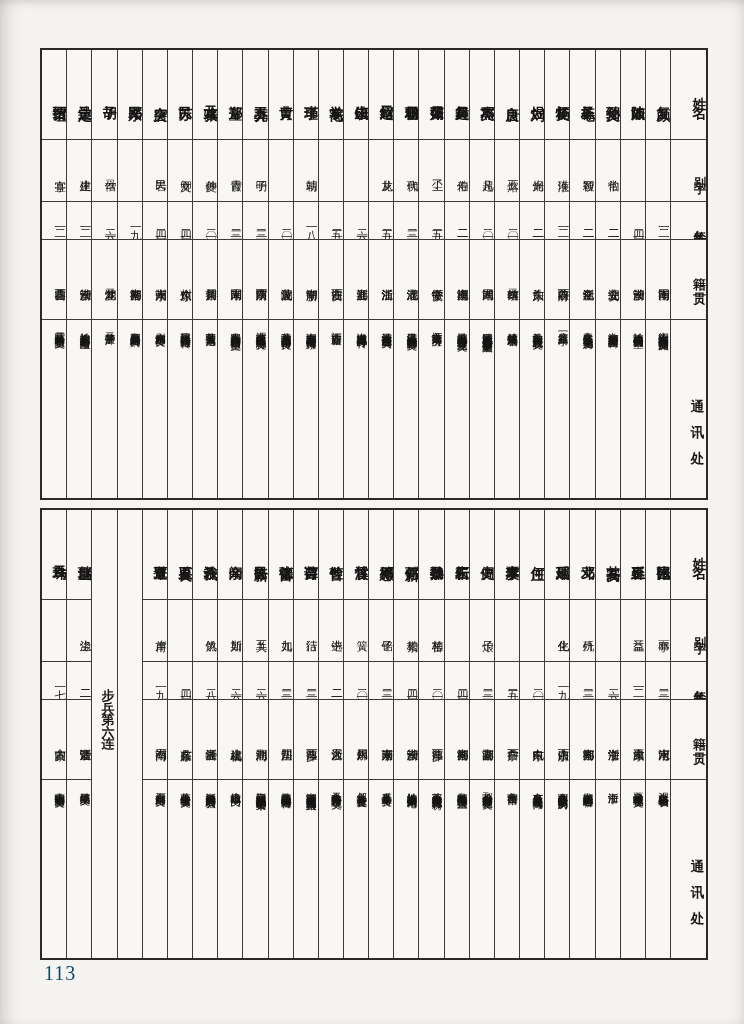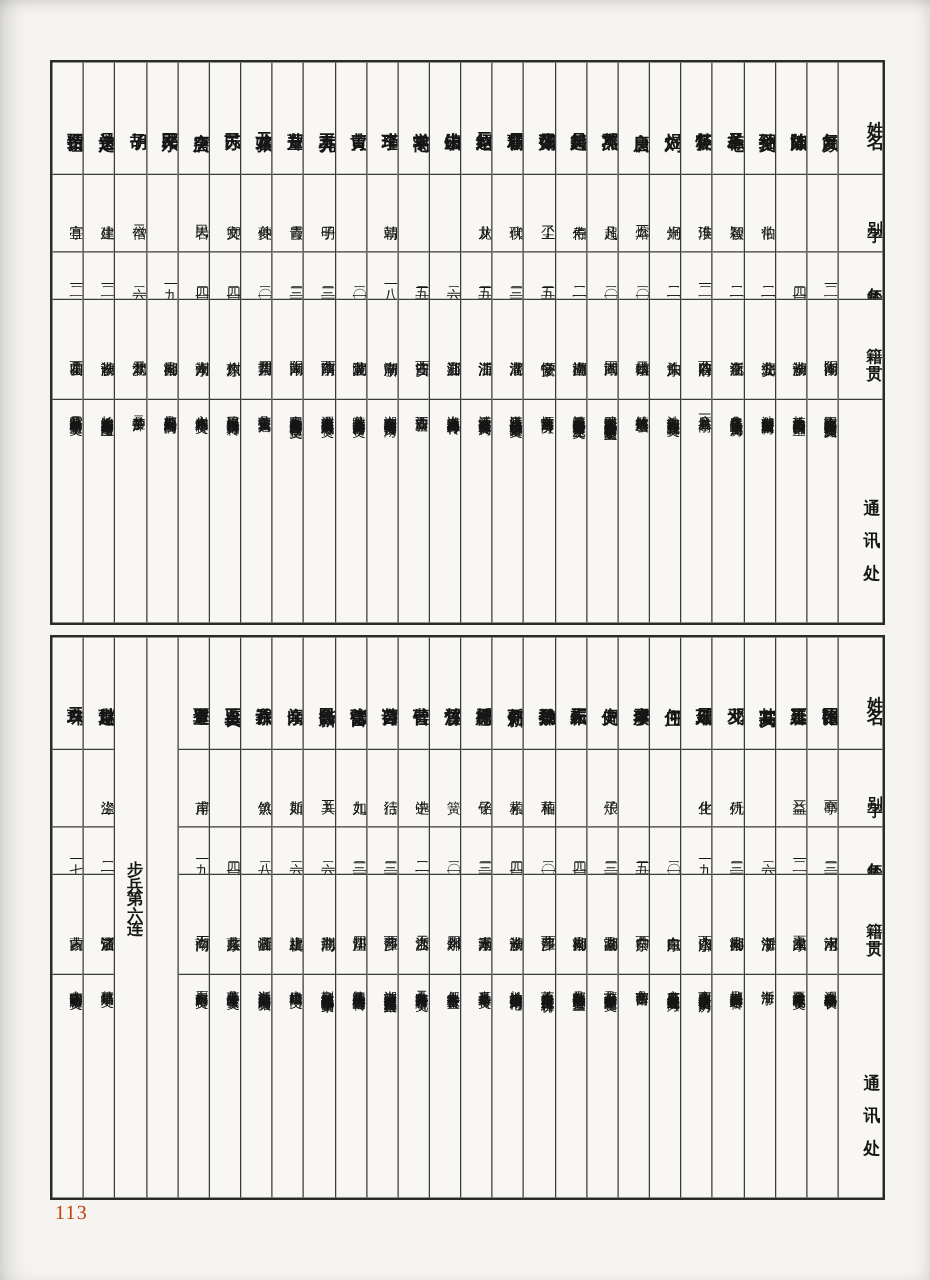--- a/index.html
+++ b/index.html
@@ -55,21 +55,21 @@
   .special-col{justify-content:flex-start;}
   .special-col .section-label{
     writing-mode:vertical-rl;text-orientation:upright;
     margin-top:168px;
     font-size:13px;font-weight:bold;
     letter-spacing:12px;
     text-align:center;
   }
   .page-number{
     position:absolute;left:44px;top:962px;
-    font-size:16px;color:#c2410c;letter-spacing:1px;
+    font-size:20px;color:#0c4a6e;letter-spacing:1px;
   }
 </style>
 </head>
 <body>
 
 <div class="page">
   <section class="register-table" id="table-top">
       <div class="col header-col">
         <div class="cell cell-name">姓名</div>
         <div class="cell cell-zi">别字</div>

